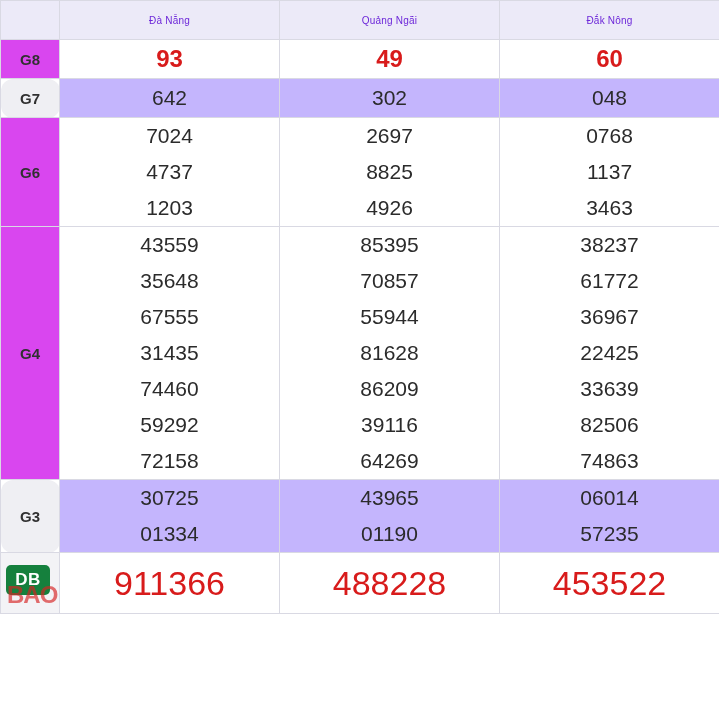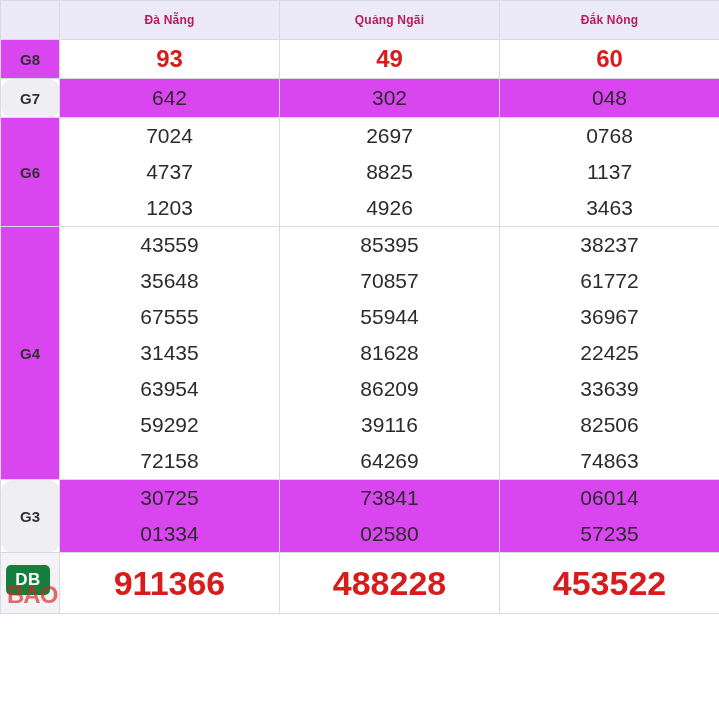--- a/index.html
+++ b/index.html
@@ -25,42 +25,42 @@
   .lottery-table th,
   .lottery-table td {
     border: 1px solid #d9d9e3;
     text-align: center;
     vertical-align: middle;
     padding: 0;
   }
 
   thead th {
     background: #eceaf8;
-    color: #be185d;
-    font-size: 12px;
-    font-weight: bold;
+    color: #6d28d9;
+    font-size: 10px;
+    font-weight: normal;
     height: 38px;
     letter-spacing: .2px;
   }
   thead th.corner {
     background: #eceaf8;
   }
 
   td.label {
     background: #d946ef;
     font-size: 15px;
     font-weight: bold;
     color: #303030;
   }
   td.values {
     background: #ffffff;
     font-size: 21px;
     color: #2b2b2b;
   }
-  tr.alt td.values { background: #d946ef; }
+  tr.alt td.values { background: #c4b5fd; }
   tr.alt td.label  { background: #efeff3; border-radius: 12px; }
 
   .num-list {
     display: flex;
     flex-direction: column;
     justify-content: center;
     line-height: 36px;
   }
   .num-list span { display: block; }
 
@@ -82,21 +82,21 @@
   tr.special td.label {
     background: #f3f3f6;
     position: relative;
   }
   tr.special td.values {
     background: #ffffff;
   }
   tr.special .num-list span {
     color: #d81b1b;
     font-size: 34px;
-    font-weight: bold;
+    font-weight: normal;
     line-height: 46px;
   }
 
   
   .logo-badge {
     position: absolute;
     left: 5px;
     top: 12px;
     width: 44px;
     height: 30px;
@@ -206,21 +206,21 @@
 
 
     <tr>
       <td class="label">G4</td>
       <td class="values">
         <div class="num-list">
           <span>43559</span>
           <span>35648</span>
           <span>67555</span>
           <span>31435</span>
-          <span>63954</span>
+          <span>74460</span>
           <span>59292</span>
           <span>72158</span>
         </div>
       </td>
       <td class="values">
         <div class="num-list">
           <span>85395</span>
           <span>70857</span>
           <span>55944</span>
           <span>81628</span>
@@ -245,22 +245,22 @@
     <tr class="alt">
       <td class="label">G3</td>
       <td class="values">
         <div class="num-list">
           <span>30725</span>
           <span>01334</span>
         </div>
       </td>
       <td class="values">
         <div class="num-list">
-          <span>73841</span>
-          <span>02580</span>
+          <span>43965</span>
+          <span>01190</span>
         </div>
       </td>
       <td class="values">
         <div class="num-list">
           <span>06014</span>
           <span>57235</span>
         </div>
       </td>
     </tr>
 

